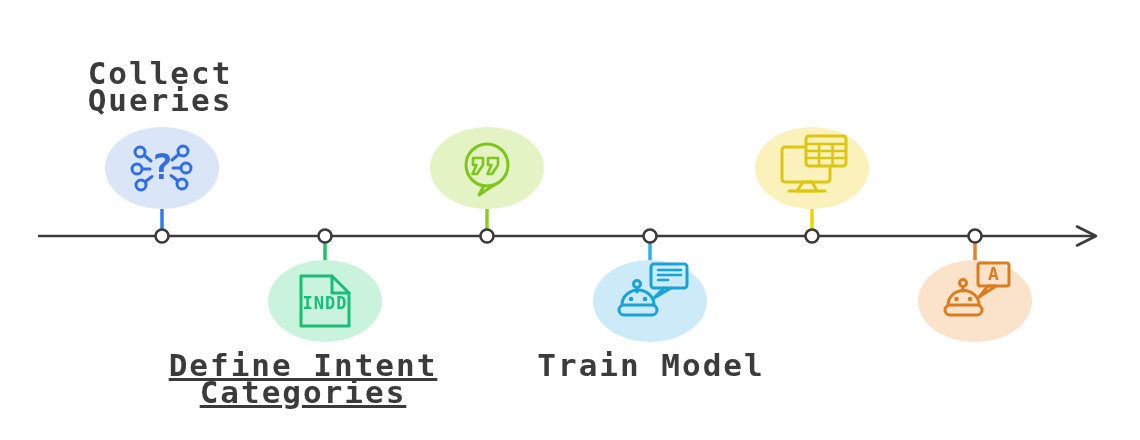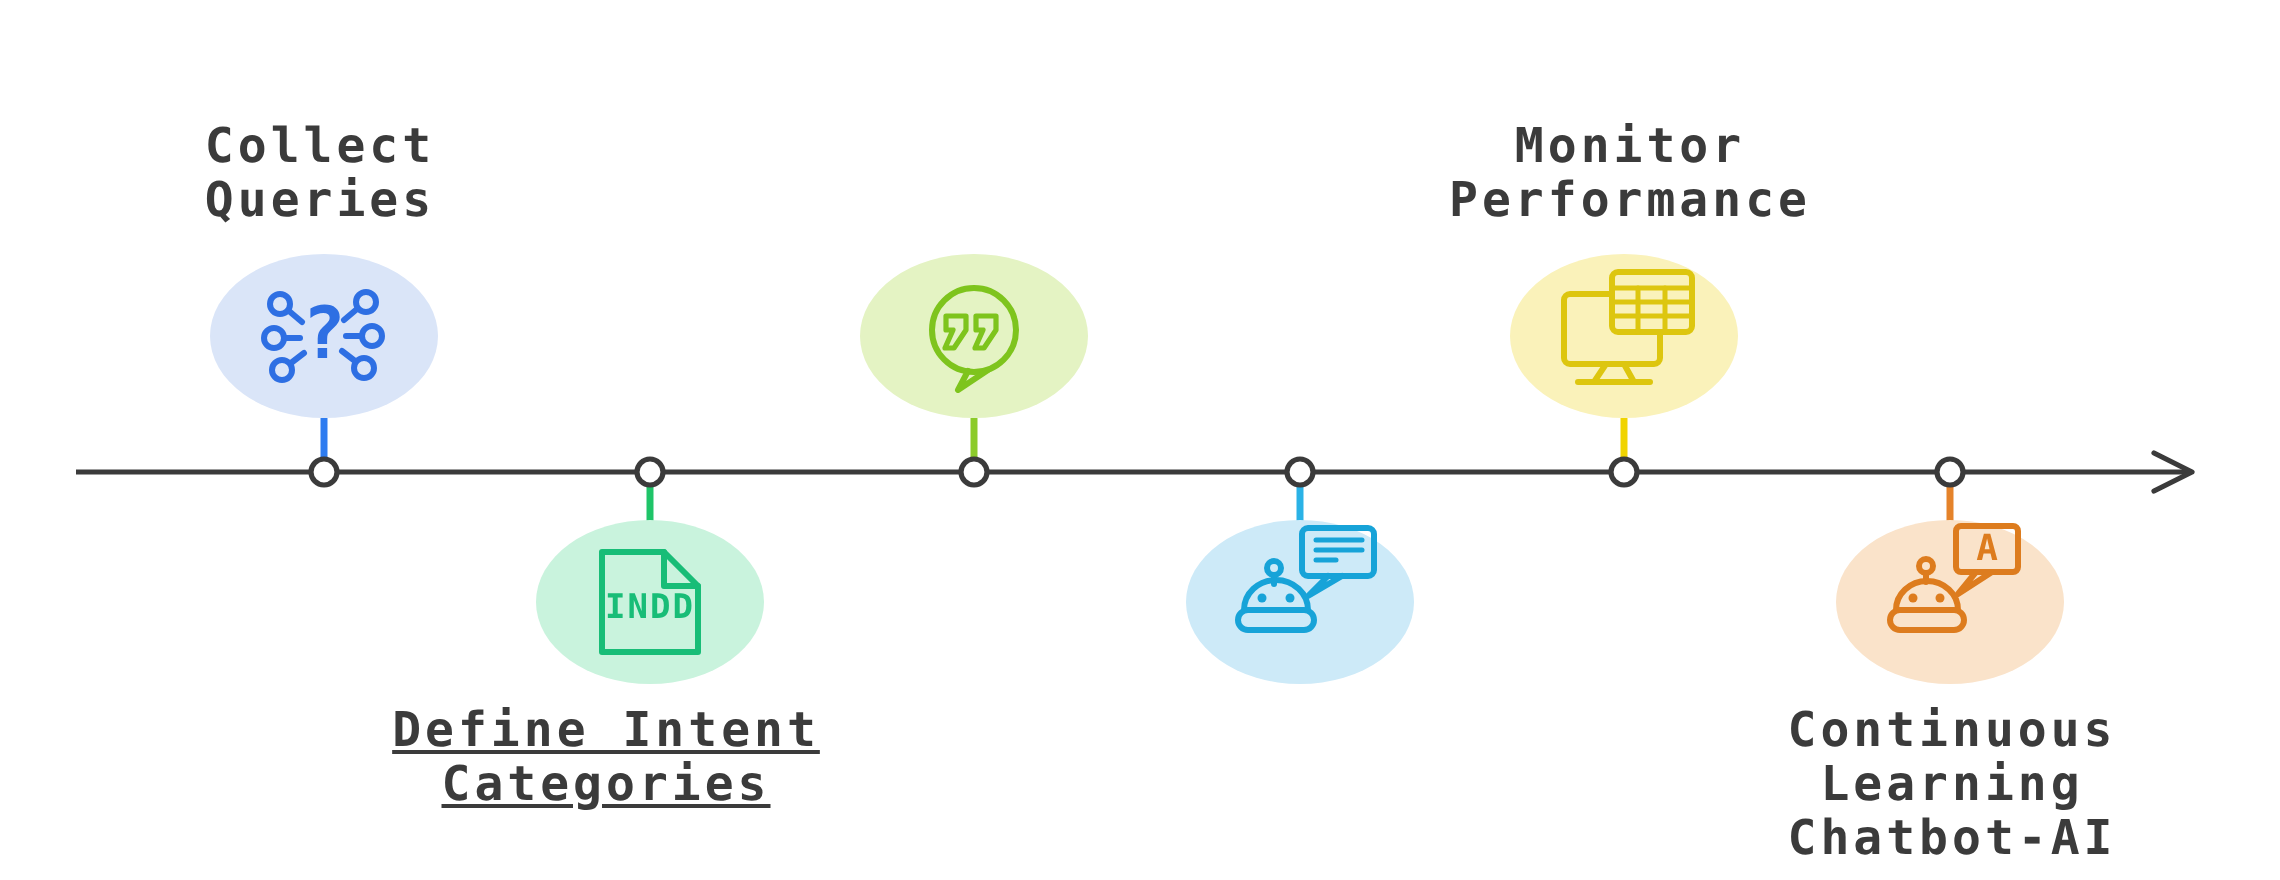--- a/index.html
+++ b/index.html
@@ -5,21 +5,21 @@
   html,body{margin:0;padding:0;background:#ffffff;}
   .canvas{
     position:relative;width:1140px;height:440px;background:#ffffff;
     overflow:hidden;font-family:"DejaVu Sans Mono",monospace;
   }
   .gfx{position:absolute;left:0;top:0;}
   .label{
     position:absolute;transform:translateX(-50%);
     text-align:center;white-space:pre-line;
     font-family:"DejaVu Sans Mono",monospace;
-    font-weight:700;font-size:24px;line-height:27px;
+    font-weight:700;font-size:31px;line-height:27px;
     letter-spacing:2px;color:#3b3b3b;
   }
   svg text{font-family:"DejaVu Sans Mono",monospace;font-weight:700;}
 </style>
 </head>
 <body>
 
 <div class="canvas">
 
   <svg class="gfx" width="1140" height="440" viewBox="0 0 1140 440">
@@ -113,20 +113,16 @@
     <circle cx="975" cy="236" r="6.5" fill="#ffffff" stroke="#3b3b3b" stroke-width="2.6"></circle>
   </svg>
 
   <div class="label" style="left:160px;top:60px;">Collect
 Queries</div>
 
   <div class="label" style="left:303px;top:352px;text-decoration:underline;">Define Intent
 Categories</div>
 
 
+  <div class="label" style="left:651px;top:352px;">Train Model</div>
 
-  <div class="label" style="left:815px;top:60px;">Monitor
-Performance</div>
 
-  <div class="label" style="left:976px;top:352px;">Continuous
-Learning
-Chatbot-AI</div>
 </div>
 
 </body></html>

